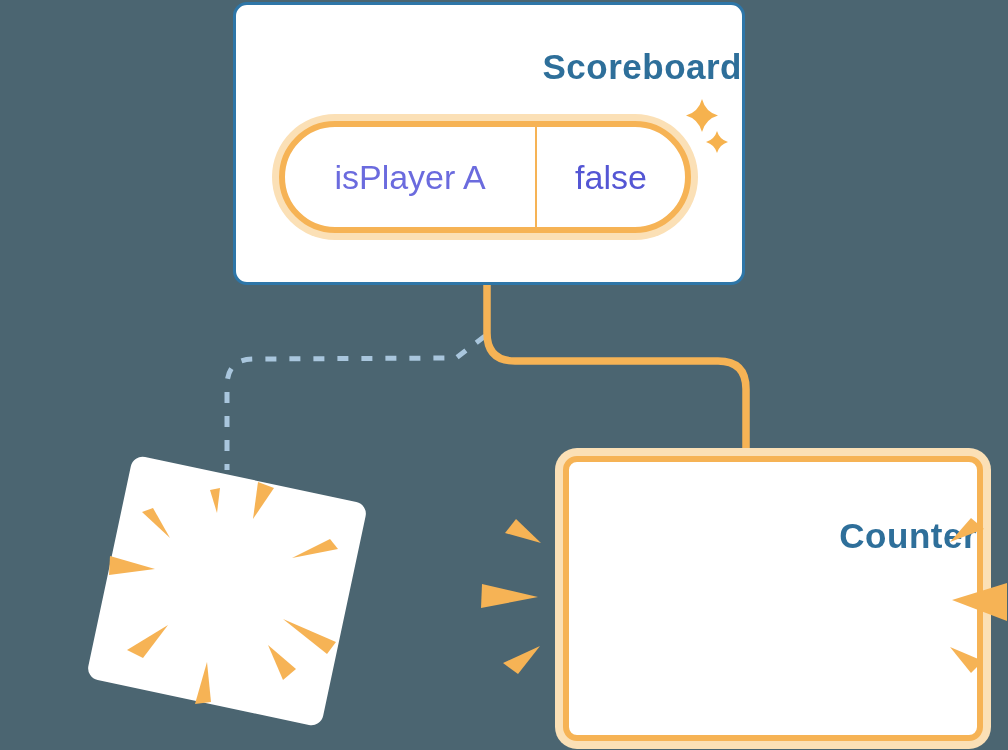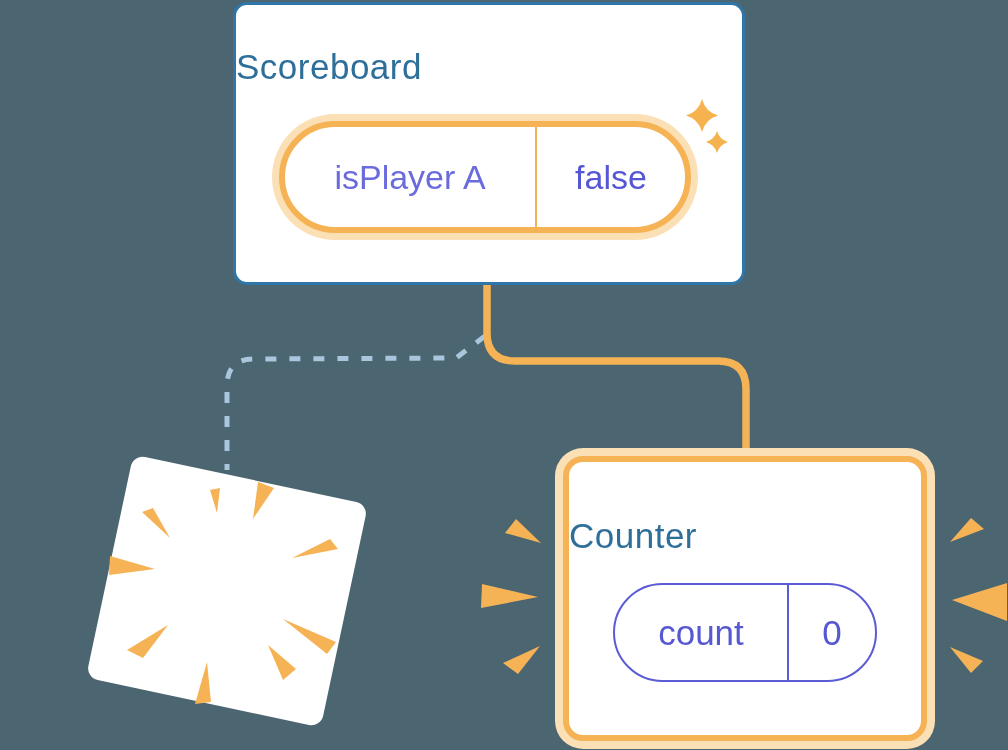--- a/index.html
+++ b/index.html
@@ -13,42 +13,42 @@
   .layer{position:absolute;left:0;top:0;width:1008px;height:750px;pointer-events:none;}
 
   
   .scoreboard-card{
     position:absolute;left:233px;top:2px;width:512px;height:283px;
     box-sizing:border-box;background:#FFFFFF;
     border:3px solid #2E76A8;border-radius:14px;
   }
   .card-title{
     position:absolute;left:0;top:44px;width:100%;
-    text-align:left;font-size:35px;font-weight:400;color:#2E6F9A;
+    text-align:right;font-size:35px;font-weight:700;color:#2E6F9A;
     letter-spacing:.5px;line-height:1;
   }
   .state-pill{
     position:absolute;display:flex;align-items:stretch;
     box-sizing:border-box;background:#fff;border-radius:999px;overflow:hidden;
   }
   .scoreboard-pill{
     left:43px;top:116px;width:412px;height:112px;
     border:6px solid #F6B355;
     box-shadow:0 0 0 7px #FBE0B6;
   }
   .pill-section{display:flex;align-items:center;justify-content:center;}
   .scoreboard-pill .pill-label{width:250px;font-size:34px;color:#6B6BDE;}
   .scoreboard-pill .pill-divider{width:2px;background:#F6B355;}
   .scoreboard-pill .pill-value{flex:1;font-size:34px;font-weight:400;color:#5456D4;}
 
   
   .counter-card{
-    position:absolute;left:563px;top:456px;width:364px;height:285px;
+    position:absolute;left:563px;top:456px;width:420px;height:285px;
     box-sizing:border-box;background:#FFFFFF;
-    border:6px solid #F6B355;border-radius:20px;
+    border:6px solid #F6B355;border-radius:14px;
     box-shadow:0 0 0 8px #FBE0B6;
   }
   .counter-card .card-title{top:56px;}
   .counter-pill{
     left:44px;top:121px;width:264px;height:99px;
     border:2px solid #5B5BD6;
   }
   .counter-pill .pill-label{width:172px;font-size:35px;color:#5558D2;}
   .counter-pill .pill-divider{width:2px;background:#5B5BD6;}
   .counter-pill .pill-value{flex:1;font-size:35px;color:#5558D2;}
@@ -96,25 +96,20 @@
 
   <svg class="layer" viewBox="0 0 1008 750">
     <g fill="#F6B24E">
       <path d="M702 99 Q705.5 112 718 115.5 Q705.5 119 702 132 Q698.5 119 686 115.5 Q698.5 112 702 99 Z"></path>
       <path d="M717 131 Q719.5 139.5 728 142 Q719.5 144.5 717 153 Q714.5 144.5 706 142 Q714.5 139.5 717 131 Z"></path>
     </g>
   </svg>
 
   <div class="counter-card">
     <div class="card-title">Counter</div>
-    <div class="state-pill counter-pill">
-      <div class="pill-section pill-label">count</div>
-      <div class="pill-divider"></div>
-      <div class="pill-section pill-value">0</div>
-    </div>
   </div>
 
   <svg class="layer" viewBox="0 0 1008 750">
     <g fill="#F6B355">
       <polygon points="505,533 516,519 541,543"></polygon>
       <polygon points="482,584 481,608 538,597"></polygon>
       <polygon points="503,663 540,646 518,674"></polygon>
       <polygon points="950,542 971,518 984,529"></polygon>
       <polygon points="952,600 1007,583 1007,621"></polygon>
       <polygon points="950,647 983,661 971,673"></polygon>

